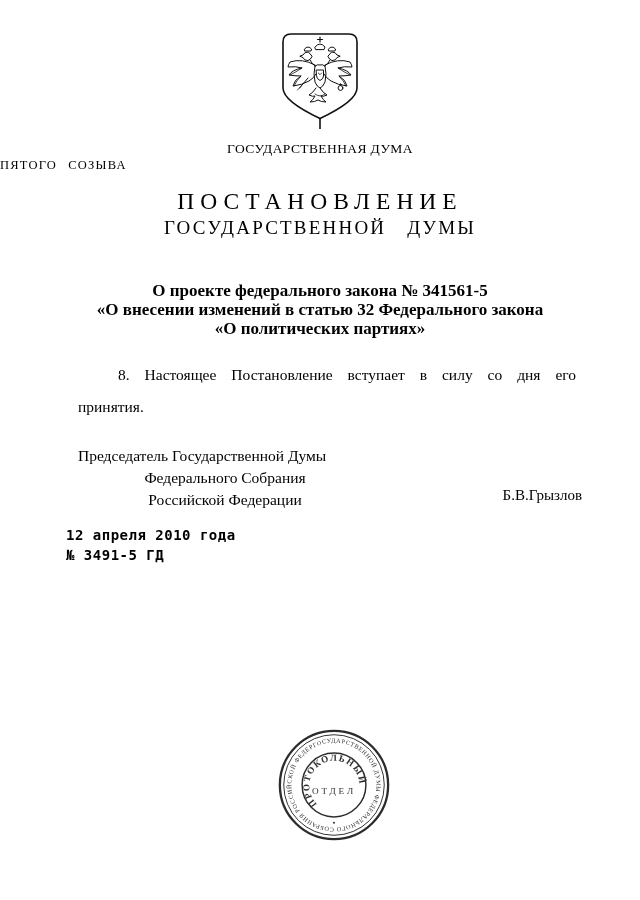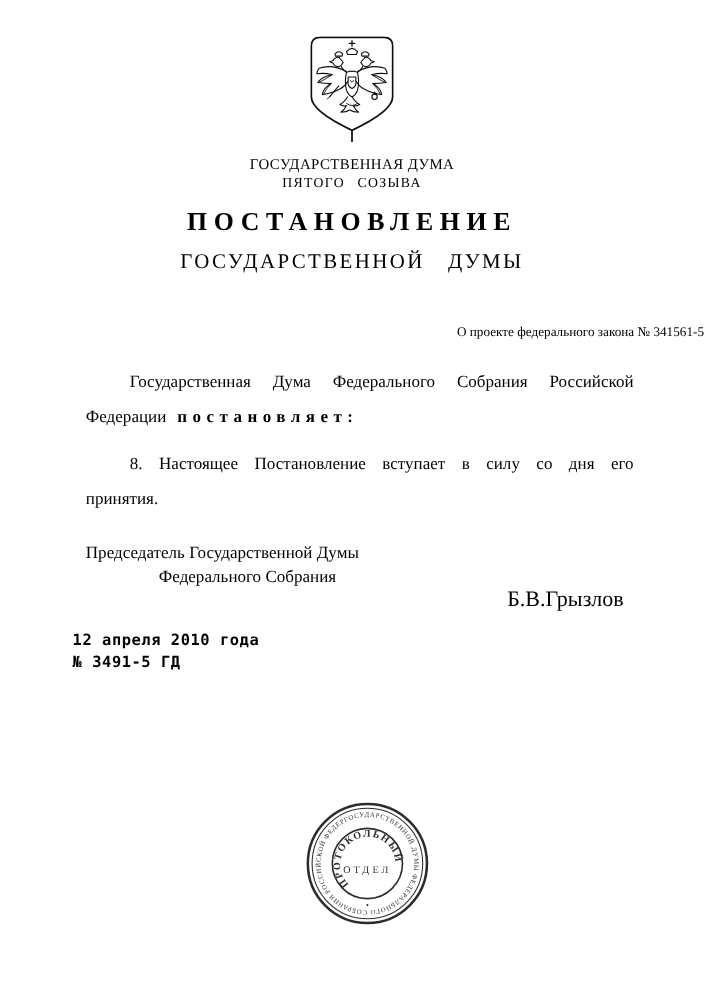--- a/index.html
+++ b/index.html
@@ -7,49 +7,49 @@
     position:relative; width:640px; height:900px; margin:0 auto;
     background:#ffffff; color:#000;
     font-family:"Liberation Serif", serif; overflow:hidden;
   }
   .emblem-wrap { text-align:center; padding-top:33px; }
   .org-line1, .org-line2 {
     text-align:center; font-size:13.5px; line-height:15px; letter-spacing:0.4px;
   }
   .org-line1 { margin-top:7px; }
   .org-line3 {
-    text-align:center; font-size:12.5px; line-height:15px;
+    text-align:left; font-size:12.5px; line-height:15px;
     letter-spacing:1.2px; word-spacing:7px; margin-top:2px;font-family:Liberation Serif, serif;
   }
   .doc-type {
-    text-align:center; font-weight:bold; font-size:23.5px; line-height:26px;
+    text-align:center; font-weight:normal; font-size:23.5px; line-height:26px;
     letter-spacing:6px; margin-top:15px;
   }
   .doc-type-sub {
     text-align:center; font-size:19px; line-height:22px;
-    letter-spacing:2.2px; word-spacing:14px; margin-top:13px;
+    letter-spacing:2.2px; word-spacing:14px; margin-top:3px;
   }
   .doc-title {
-    text-align:right; font-weight:normal; font-size:12px; line-height:19px;
+    text-align:center; font-weight:bold; font-size:17px; line-height:19px;
     margin-top:42px;
   }
   .body-text {
     margin:21px 64px 0 78px; font-size:15.5px; line-height:32px;
     text-align:justify; word-spacing:6px;
   }
   .body-text p { margin:0 0 10px 0; text-indent:40px; }
   .resolve-word { font-weight:bold; letter-spacing:0.32em; }
   .signature { position:relative; height:72px; margin-top:22px; }
   .sig-left {
     position:absolute; left:78px; top:0; width:294px;
     font-size:15.5px; line-height:22px;
   }
   .sig-line1 { white-space:nowrap; }
   .sig-line2, .sig-line3 { text-align:center; }
-  .sig-name { position:absolute; right:73px; top:42px; font-size:20px; }
+  .sig-name { position:absolute; right:58px; top:42px; font-size:15px; }
   .footer-block {
     margin:8px 0 0 66px;
     font-family:"DejaVu Sans Mono", monospace; font-weight:bold;
     font-size:14px; line-height:20px; letter-spacing:0.5px;
   }
   .stamp-wrap { position:absolute; left:276px; top:727px; width:116px; height:116px; z-index:3; opacity:0.92; }
   .stamp-wrap svg { display:block; }
 </style>
 </head>
 <body>
@@ -88,31 +88,33 @@
   </div>
 
   <div class="org-line1">ГОСУДАРСТВЕННАЯ ДУМА</div>
   <div class="org-line3">ПЯТОГО СОЗЫВА</div>
 
   <div class="doc-type">ПОСТАНОВЛЕНИЕ</div>
   <div class="doc-type-sub">ГОСУДАРСТВЕННОЙ  ДУМЫ</div>
 
   <div class="doc-title">
     <div>О проекте федерального закона № 341561-5</div>
+    <div>«О внесении изменений в статью 32 Федерального закона</div>
+    <div>«О политических партиях»</div>
   </div>
 
   <div class="body-text">
-    <p><span>Государственная Дума Федерального Собрания Российской Федерации </span><span class="resolve-word">постановляет:</span></p>
     <p>8. Настоящее Постановление вступает в силу со дня его принятия.</p>
   </div>
 
   <div class="signature">
     <div class="sig-left">
       <div class="sig-line1">Председатель Государственной Думы</div>
       <div class="sig-line2">Федерального Собрания</div>
+      <div class="sig-line3">Российской Федерации</div>
     </div>
     <div class="sig-name">Б.В.Грызлов</div>
   </div>
 
   <div class="footer-block">
     <div>12 апреля 2010 года</div>
     <div>№ 3491-5 ГД</div>
   </div>
 
   <div class="stamp-wrap">

